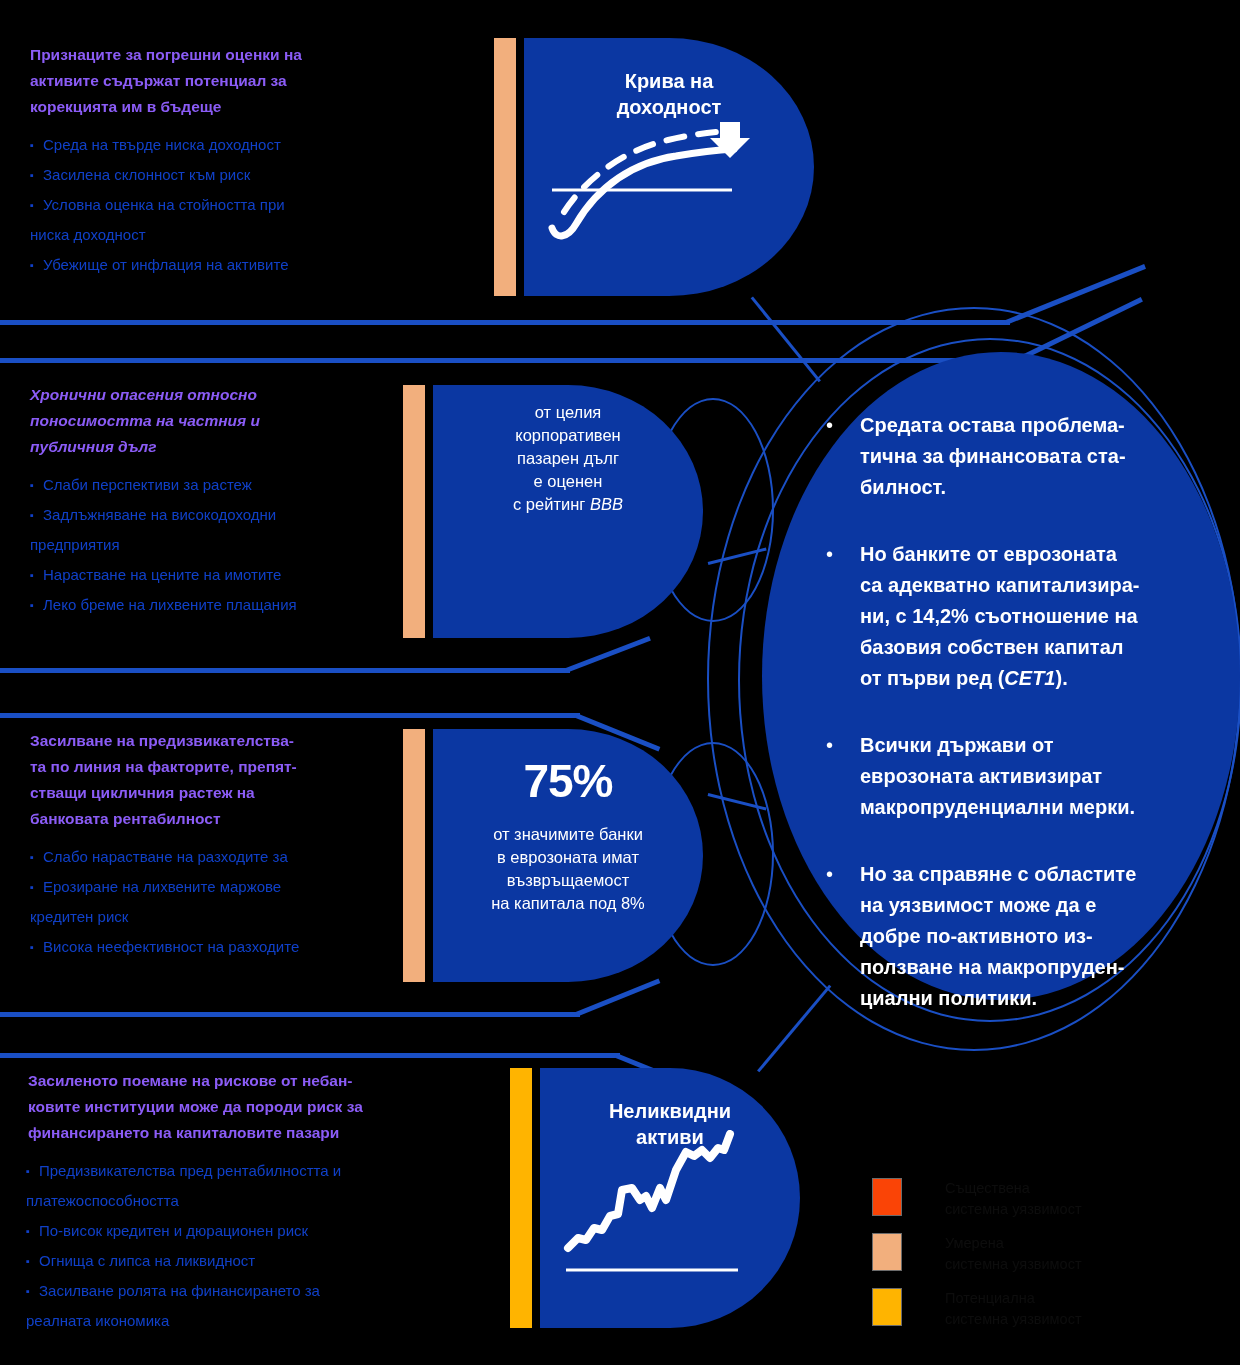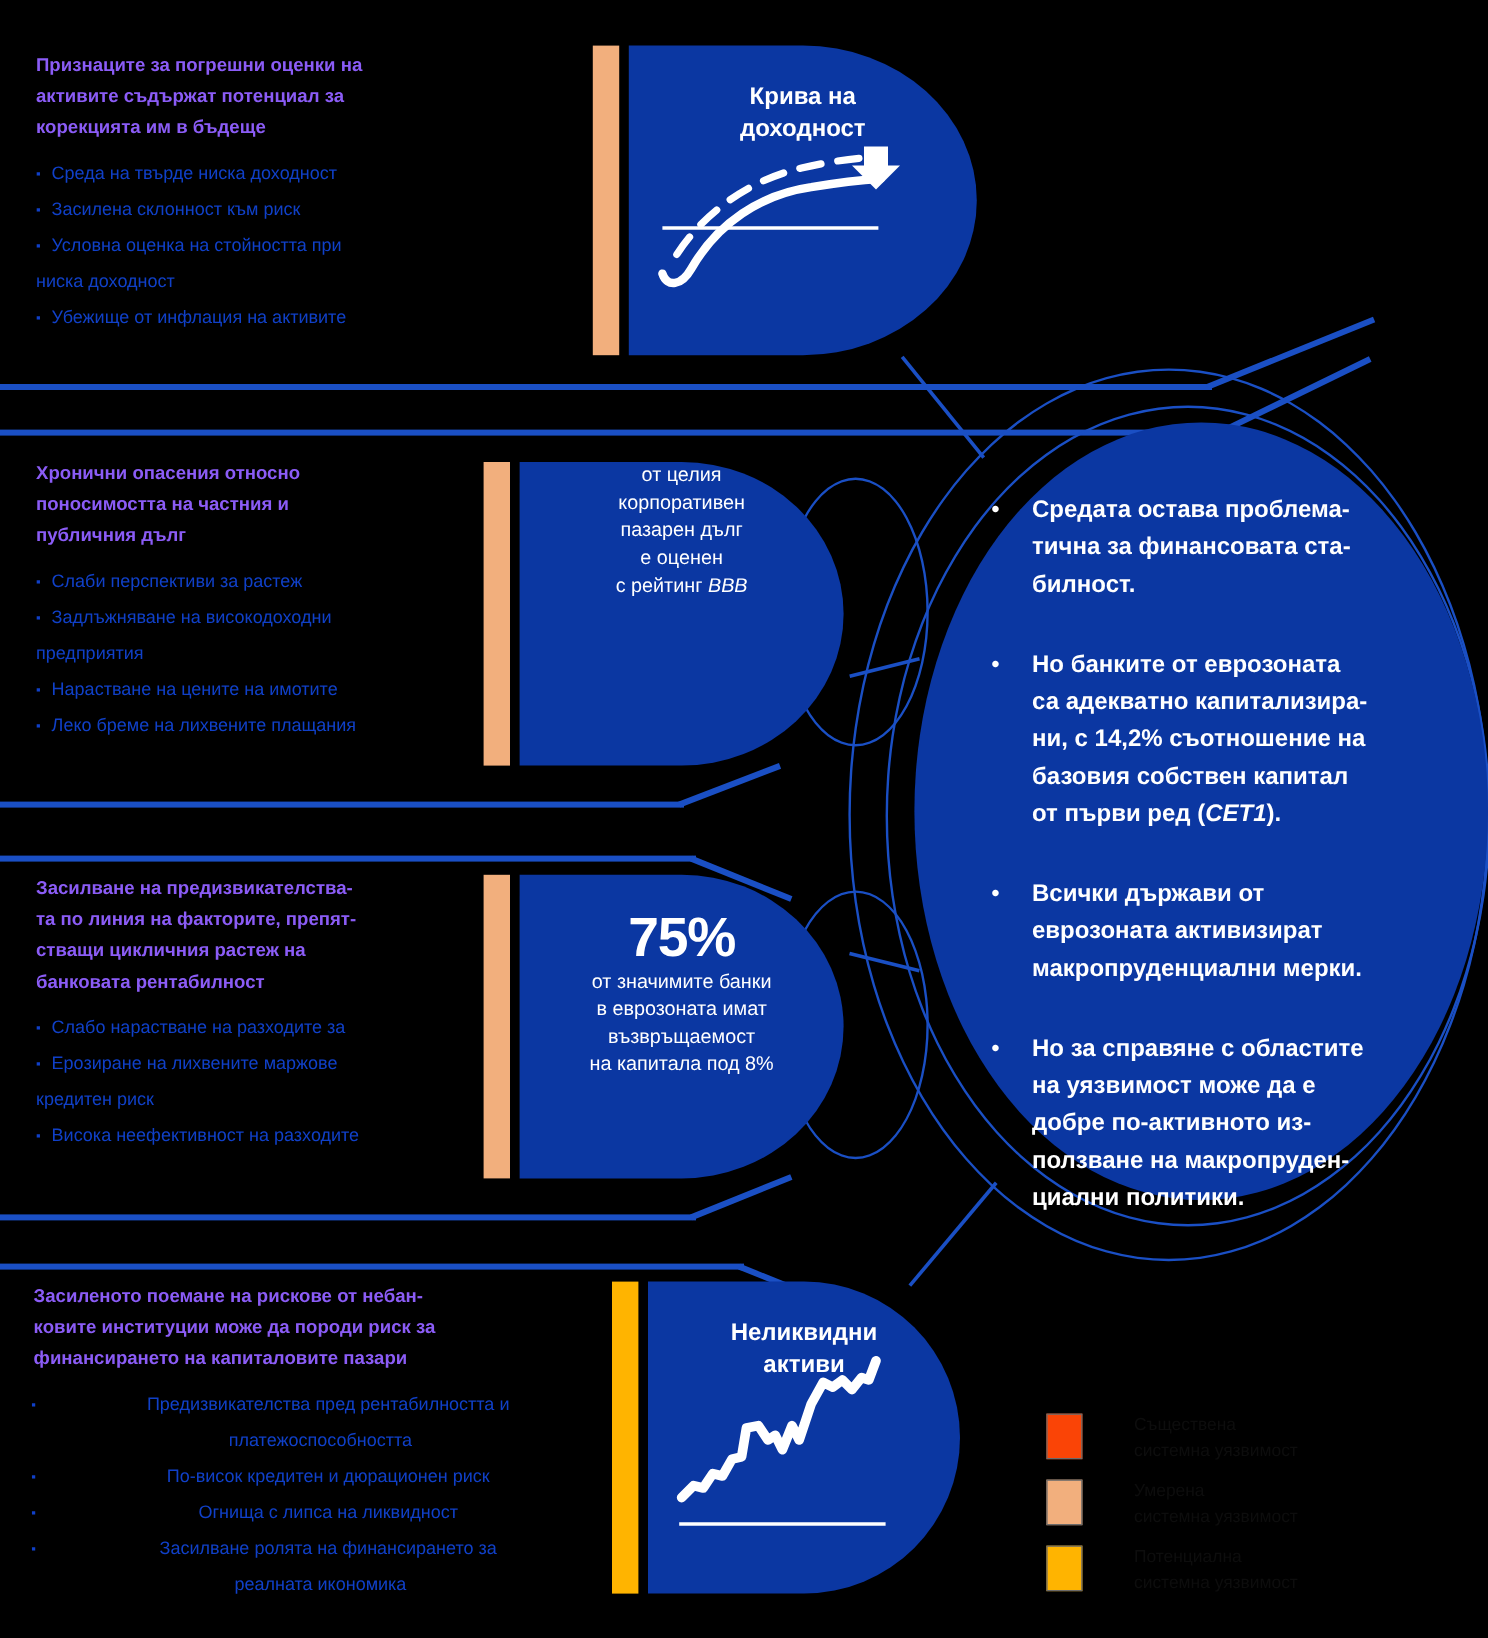--- a/index.html
+++ b/index.html
@@ -25,21 +25,21 @@
 
   
   .card{position:absolute;}
   .card .bar{position:absolute;left:0;top:0;width:22px;height:100%;}
   .card .body{position:absolute;left:30px;top:0;right:0;height:100%;
               background:#0b37a2;border-radius:0 50% 50% 0/0 50% 50% 0;
               color:#fff;text-align:center;}
   .card .ttl{font-size:20px;font-weight:bold;line-height:26px;padding-top:30px;}
   .card .big{font-size:46px;font-weight:bold;line-height:52px;padding-top:26px;
              letter-spacing:-1px;}
-  .card .sub{font-size:16.5px;line-height:23px;margin-top:0;}
+  .card .sub{font-size:16.5px;line-height:23px;margin-top:16px;}
   .card .sub i{font-style:italic;}
 
   
   .hub{position:absolute;background:#0b37a2;border-radius:50%;}
   .hub-ring{position:absolute;border:2.5px solid #1a4fc4;border-radius:50%;
             background:transparent;}
   .spoke{position:absolute;height:2.5px;background:#1a4fc4;transform-origin:left center;}
 
   .hub-list{position:absolute;left:52px;top:56px;right:40px;color:#fff;}
   .hub-list .item{display:flex;margin-bottom:36px;}
@@ -187,21 +187,21 @@
     <ul>
       <li>Среда на твърде ниска доходност</li>
       <li>Засилена склонност към риск</li>
       <li>Условна оценка на стойността при</li>
       <li class="cont">ниска доходност</li>
       <li>Убежище от инфлация на активите</li>
     </ul>
   </div>
 
   <div class="txtblock" style="left:30px;top:382px;width:400px;">
-    <div class="head" style="white-space:pre-line;">Хронични опасения относно
+    <div class="head" style="white-space:pre-line;font-style:italic;">Хронични опасения относно
 поносимостта на частния и
 публичния дълг</div>
     <ul>
       <li>Слаби перспективи за растеж</li>
       <li>Задлъжняване на високодоходни</li>
       <li class="cont">предприятия</li>
       <li>Нарастване на цените на имотите</li>
       <li>Леко бреме на лихвените плащания</li>
     </ul>
   </div>
@@ -216,21 +216,21 @@
       <li>Ерозиране на лихвените маржове</li>
       <li class="cont">кредитен риск</li>
       <li>Висока неефективност на разходите</li>
     </ul>
   </div>
 
   <div class="txtblock" style="left:28px;top:1068px;width:480px;">
     <div class="head" style="white-space:pre-line;">Засиленото поемане на рискове от небан-
 ковите институции може да породи риск за
 финансирането на капиталовите пазари</div>
-    <ul style="margin-left:-2px;text-align:center;">
+    <ul style="margin-left:-2px;">
       <li>Предизвикателства пред рентабилността и</li>
       <li class="cont">платежоспособността</li>
       <li>По-висок кредитен и дюрационен риск</li>
       <li>Огнища с липса на ликвидност</li>
       <li>Засилване ролята на финансирането за</li>
       <li class="cont">реалната икономика</li>
     </ul>
   </div>
 
   <div class="legend">

